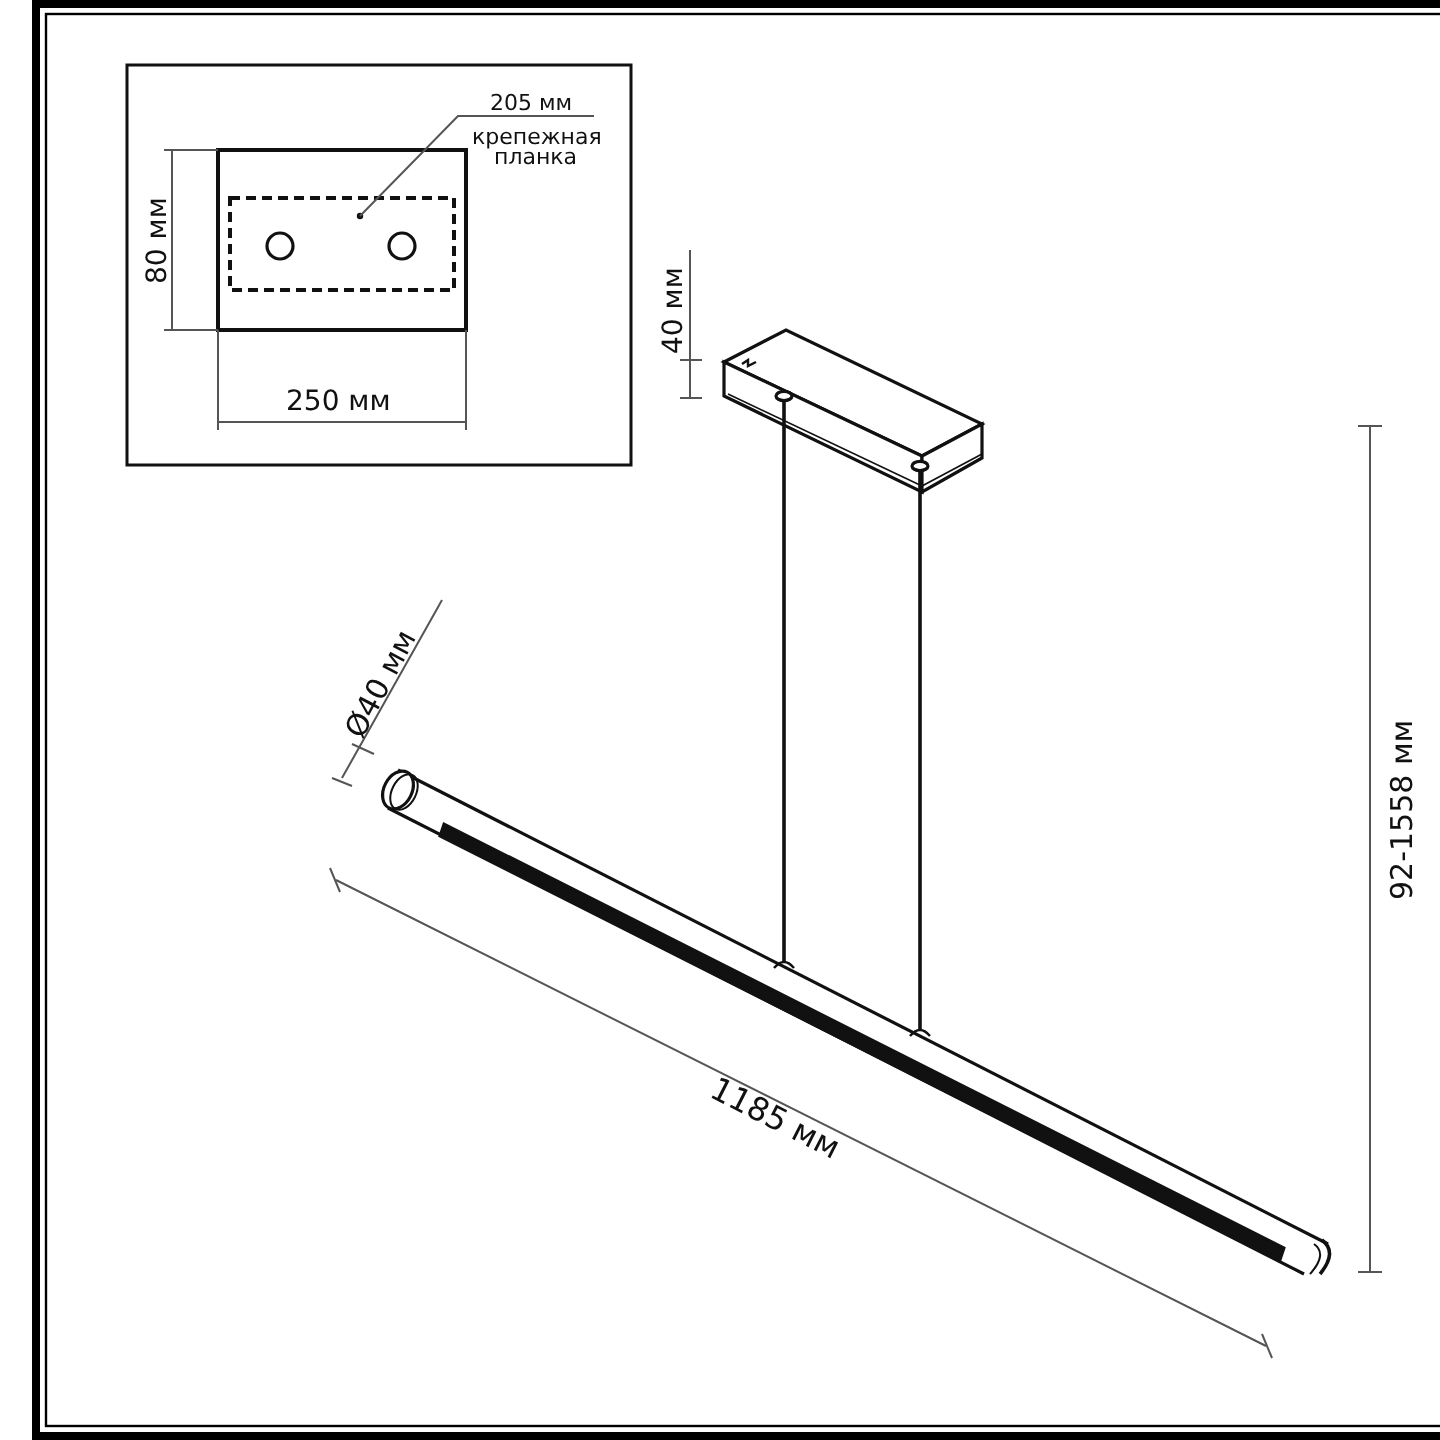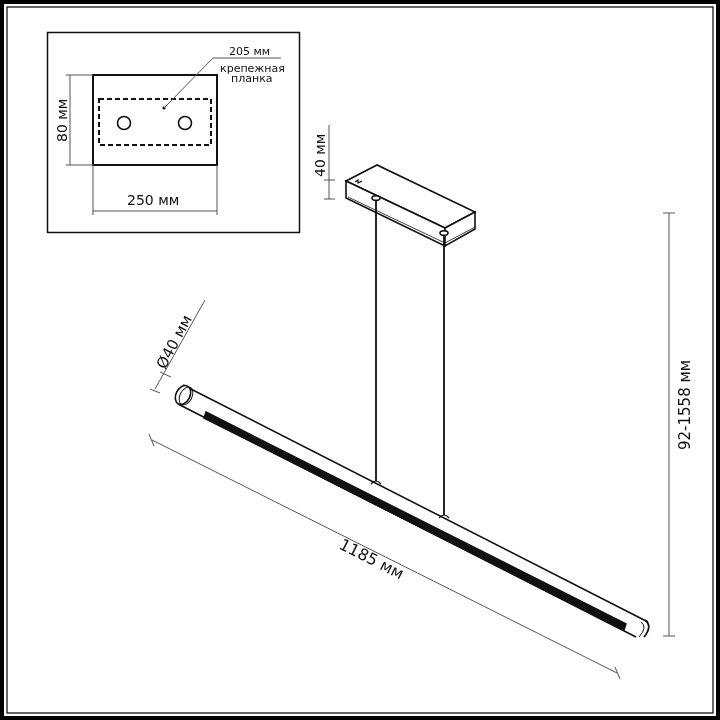--- a/index.html
+++ b/index.html
@@ -1,17 +1,17 @@
 <!DOCTYPE html>
 <html><head>
 <meta charset="utf-8">
 <style>
   html, body { margin: 0; padding: 0; background: #ffffff; }
   body { width: 720px; height: 720px; position: relative; overflow: hidden; font-family: "DejaVu Sans", sans-serif; }
-  #stage { position: absolute; left: 0; top: 0; width: 664px; height: 720px; }
+  #stage { position: absolute; left: 0; top: 0; width: 664px; height: 720px; padding-left: 16px; }
   svg text { font-family: "DejaVu Sans", sans-serif; fill: #111; }
   .dim { stroke: #555; stroke-width: 1; fill: none; }
   .ink { stroke: #111; fill: none; }
 </style>
 </head>
 <body>
 
 <div id="stage">
 <svg width="720" height="720" viewBox="0 0 720 720" xmlns="http://www.w3.org/2000/svg">
 

